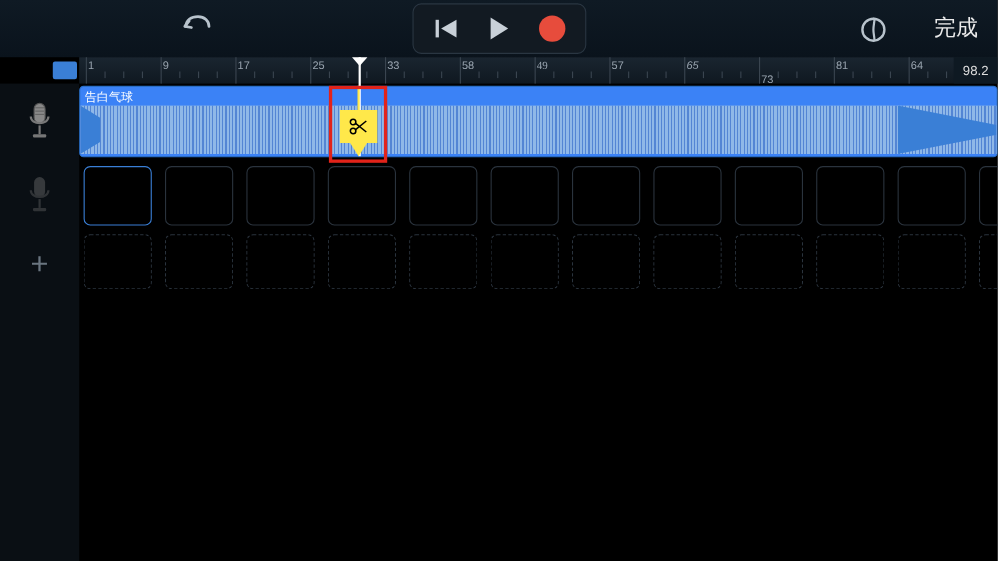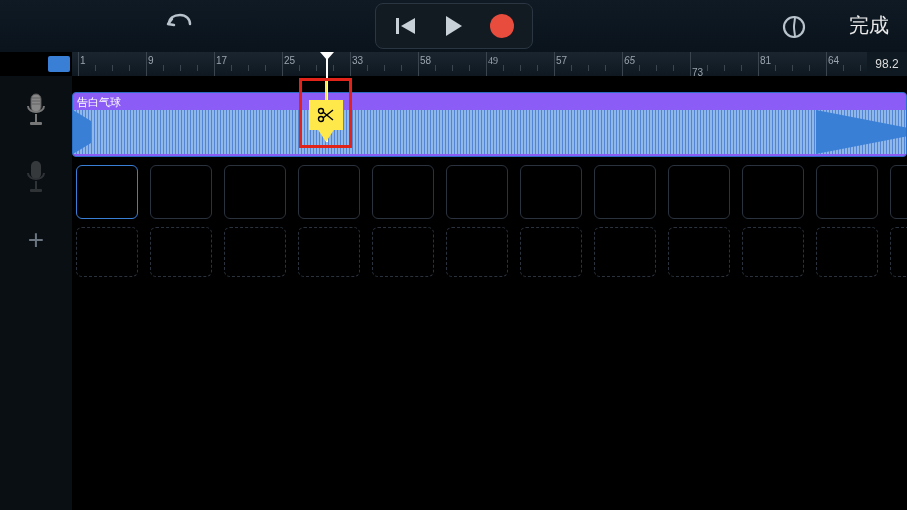--- a/index.html
+++ b/index.html
@@ -110,23 +110,23 @@
       color:#6a7580;font-size:28px;font-weight:200;
       cursor:pointer;
     }
     
     .lanes {
       position:absolute;left:72px;right:0;top:0;
     }
     
     .audio-region {
       position:relative;
-      margin-top:16px;
+      margin-top:2px;
       height:65px;
-      background:#8b5cf6;
+      background:#3b82f6;
       border-radius:4px;
       border:1px solid #2a6fc6;
     }
     .region-title {
       position:absolute;left:4px;top:2px;
       font-size:11px;color:#fff;
       z-index:5;
     }
     .waveform {
       position:absolute;left:0;right:0;top:17px;bottom:2px;

